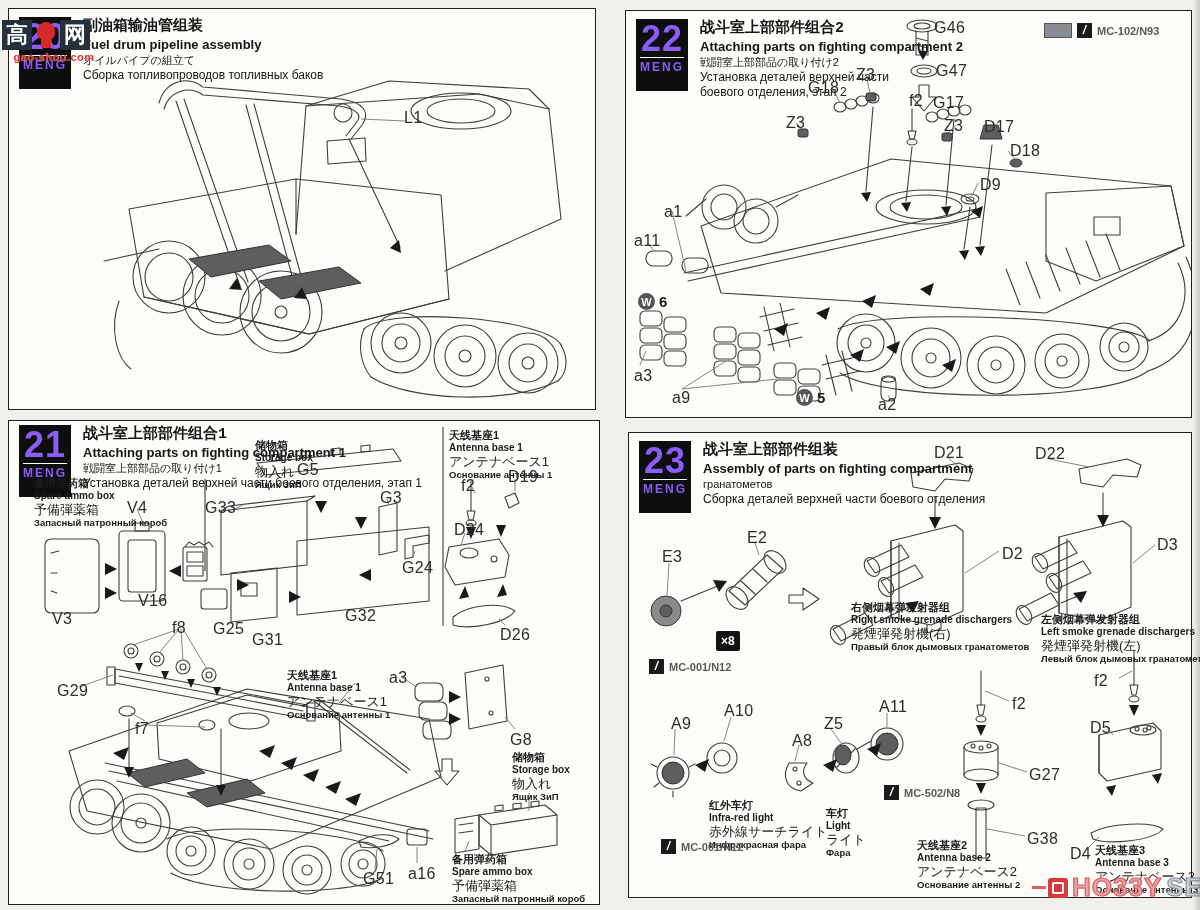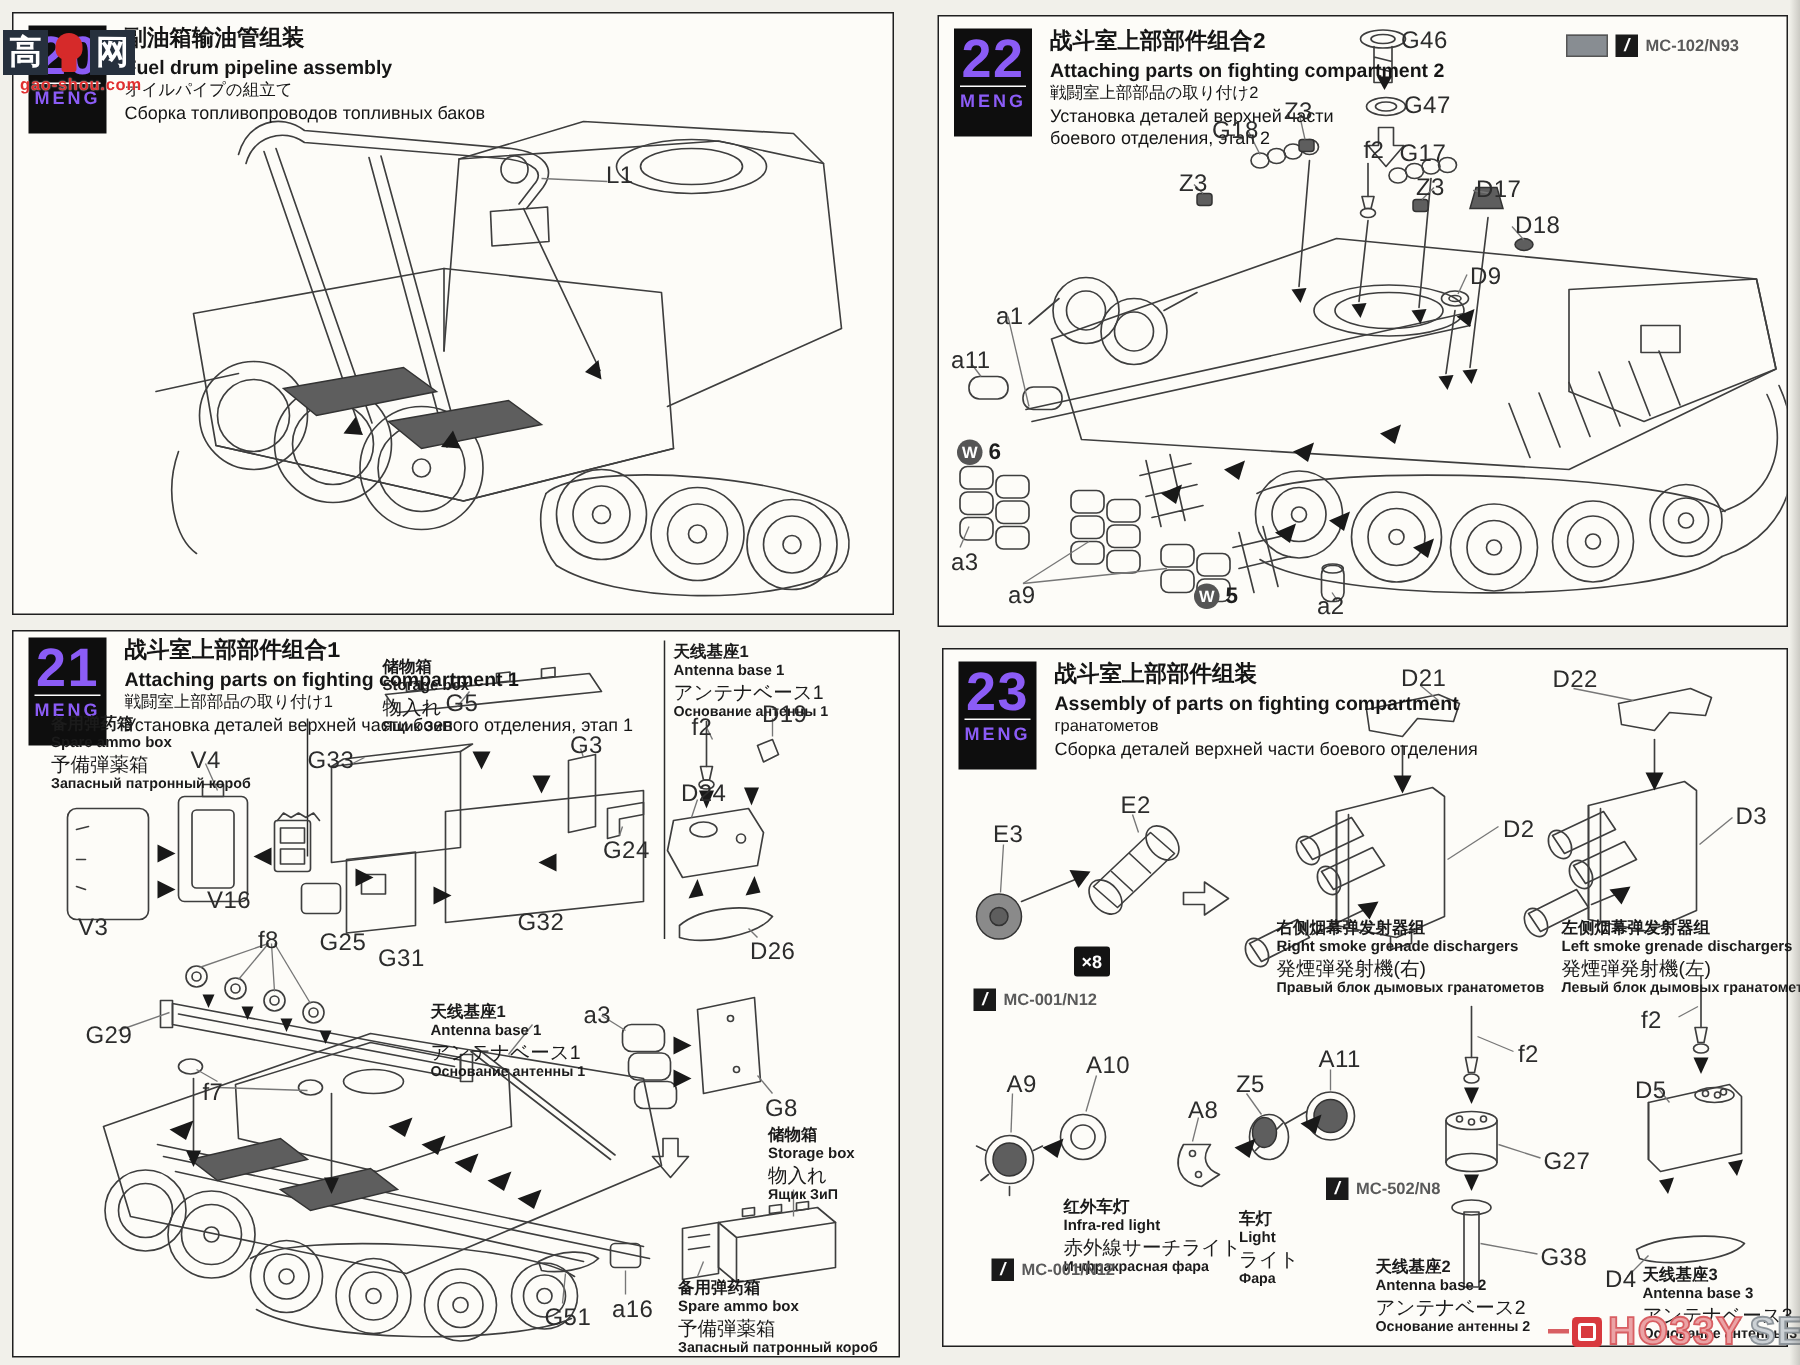--- a/index.html
+++ b/index.html
@@ -648,21 +648,21 @@
       <div class="lbl" style="left: 406px; top: 12px;">D22</div>
       <div class="lbl" style="left: 528px; top: 103px;">D3</div>
       <div class="lbl" style="left: 373px; top: 112px;">D2</div>
       <div class="lbl" style="left: 118px; top: 96px;">E2</div>
       <div class="lbl" style="left: 33px; top: 115px;">E3</div>
       <div class="xbadge" style="left: 87px; top: 198px;">×8</div>
       <div class="paint" style="left: 20px; top: 226px;">
         <span class="brush">/</span>
         <span class="pcode">MC-001/N12</span>
       </div>
-      <div class="note" style="left: 222px; top: 180px;">
+      <div class="note" style="left: 222px; top: 168px;">
         <div class="nl0">右侧烟幕弹发射器组</div>
         <div class="nl1">Right smoke grenade dischargers</div>
         <div class="nl2">発煙弾発射機(右)</div>
         <div class="nl3">Правый блок дымовых гранатометов</div>
       </div>
       <div class="note" style="left: 412px; top: 180px;">
         <div class="nl0">左侧烟幕弹发射器组</div>
         <div class="nl1">Left smoke grenade dischargers</div>
         <div class="nl2">発煙弾発射機(左)</div>
         <div class="nl3">Левый блок дымовых гранатометов</div>

